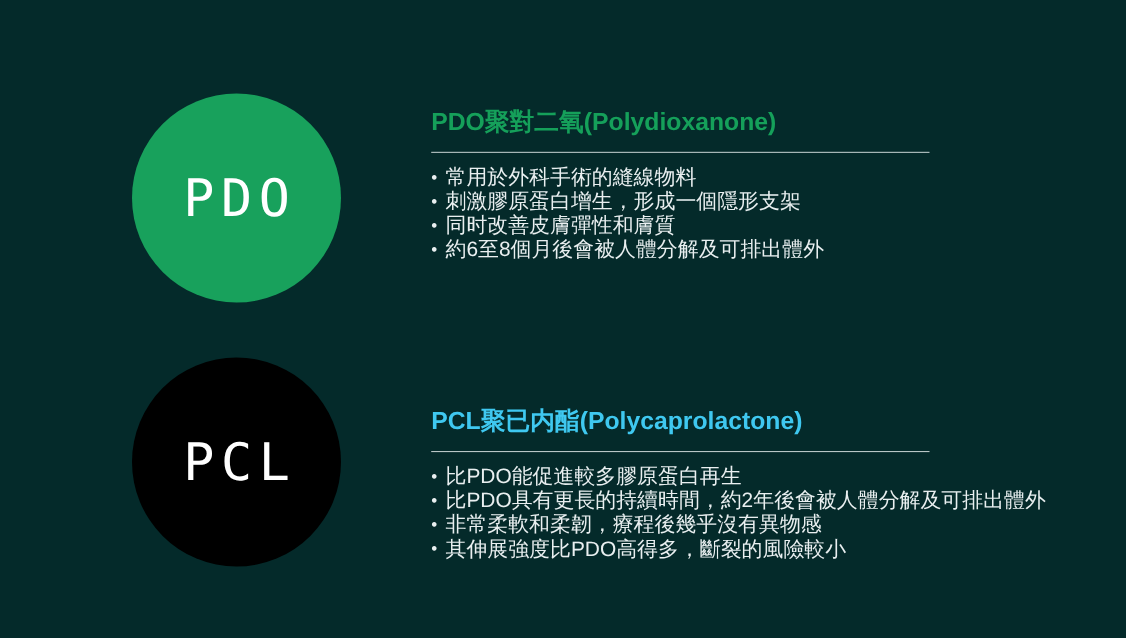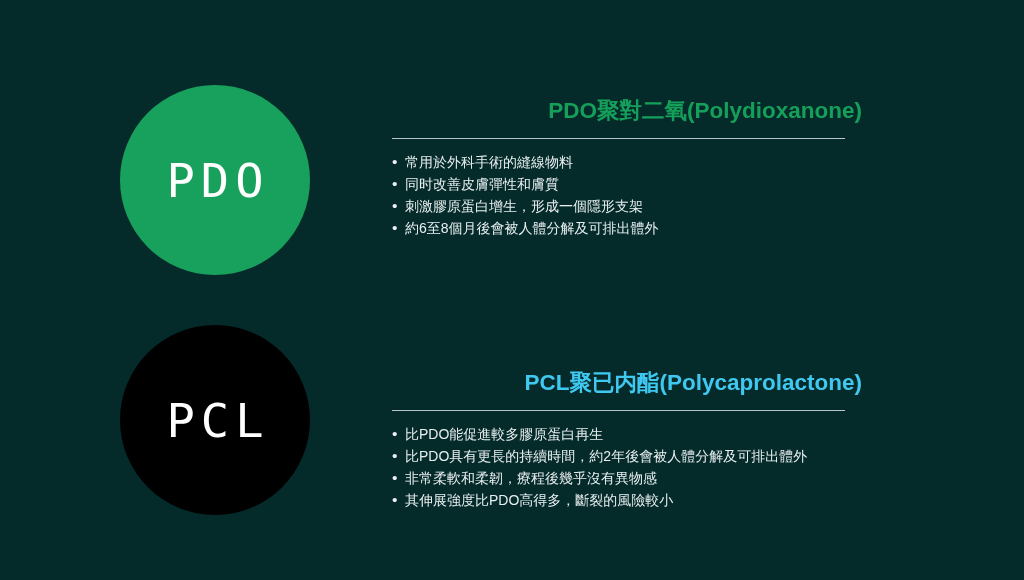--- a/index.html
+++ b/index.html
@@ -65,41 +65,40 @@
   #content-pdo { top: 12px; }
   #content-pcl { top: 8px; }
 
   .heading {
     font-size: 22.5px;
     font-weight: bold;
     line-height: 1.2;
     white-space: nowrap;
     margin: 0;
     letter-spacing: 0px;
-    text-align: right;
   }
   #heading-pdo { color: #15a05a; }
   #heading-pcl { color: #3fc8f0; }
 
   .divider {
     width: 453px;
     height: 1px;
     background: #b9c6c6;
     margin-top: 14px;
     margin-bottom: 12px;
   }
 
   .bullets {
     list-style: none;
     margin: 0;
     padding: 0;
   }
   .bullets li {
     color: #e9eff0;
-    font-size: 14px;
+    font-size: 19px;
     line-height: 22px;
     white-space: nowrap;
     position: relative;
     padding-left: 13px;
   }
   .bullets li::before {
     content: "\2022";
     position: absolute;
     left: 0;
     top: 0;
@@ -119,22 +118,22 @@
 
     <div class="badge" id="badge-pdo" style="background: rgb(24, 161, 92);">
       <span class="badge-label" style="color: rgb(255, 255, 255);">PDO</span>
     </div>
 
     <div class="content" id="content-pdo">
       <h2 class="heading" id="heading-pdo" style="color: rgb(21, 160, 90);">PDO聚對二氧(Polydioxanone)</h2>
       <div class="divider" style="background: rgb(185, 198, 198);"></div>
       <ul class="bullets" id="bullets-pdo">
         <li>常用於外科手術的縫線物料</li>
+        <li>刺激膠原蛋白增生，形成一個隱形支架</li>
         <li>同时改善皮膚彈性和膚質</li>
-        <li>刺激膠原蛋白增生，形成一個隱形支架</li>
         <li>約6至8個月後會被人體分解及可排出體外</li>
       </ul>
     </div>
   </div>
 
   <div class="section" id="section-pcl">
 
     <div class="badge" id="badge-pcl" style="background: #000000;">
       <span class="badge-label" style="color: rgb(255, 255, 255);">PCL</span>
     </div>

